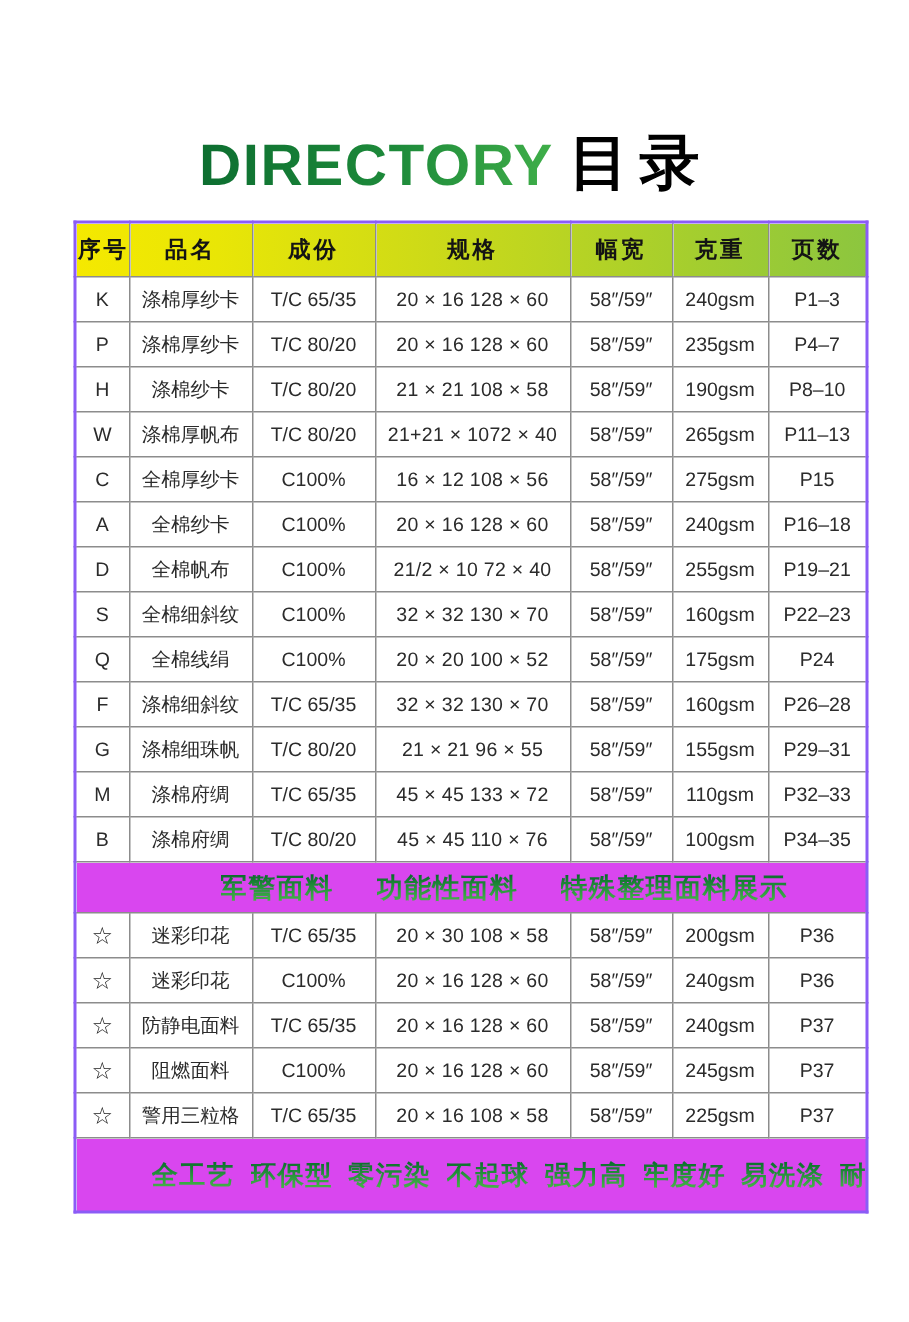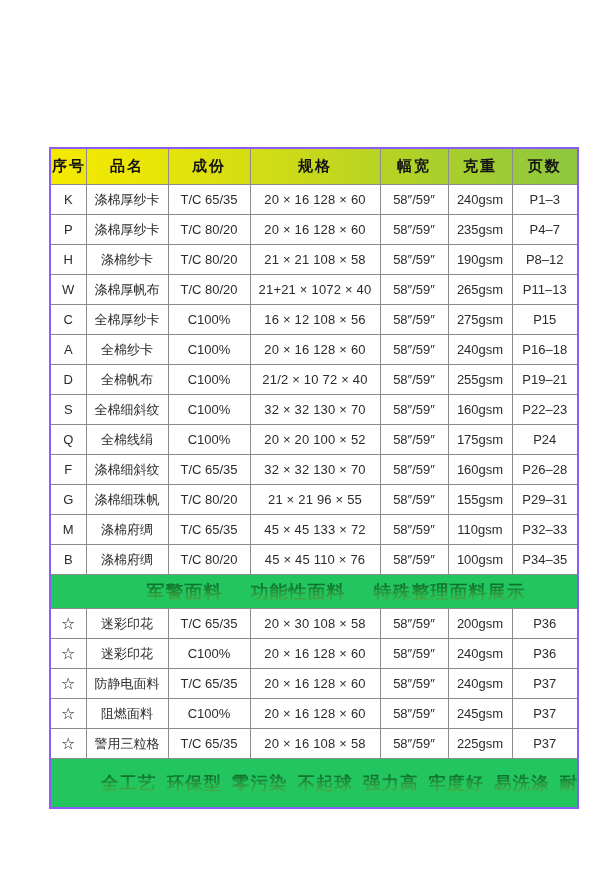--- a/index.html
+++ b/index.html
@@ -44,36 +44,39 @@
     height:35px;font-size:15px;font-weight:bold;color:#141414;
     letter-spacing:2px;
   }
   table.dir td{
     height:29px;font-size:13px;color:#2b2b2b;background:#ffffff;
   }
   td.c-no{font-size:14px;}
   td.c-no .star{font-size:16px;color:#1a1a1a;}
   td.c-spec{letter-spacing:.2px;}
   
-  tr.banner td{height:33px;background:#22c55e;padding-left:45px;}
+  tr.banner td{height:33px;background:#d946ef;padding-left:45px;}
   .banner-phrase{
     display:inline-block;
     font-weight:bold;font-size:18px;letter-spacing:1px;
     background:linear-gradient(180deg,#0a6e2c 15%,#2f9c40 60%,#4db84a 95%);
     -webkit-background-clip:text;background-clip:text;
     color:transparent;
   }
   tr.banner.mid .banner-phrase{margin:0 14px;}
   tr.banner.bottom .banner-phrase{margin:12px 5px;font-size:17.5px;}
 </style>
 </head>
 <body>
 
 <div class="page">
 
+  <div class="title">
+    <span class="en">DIRECTORY</span><span class="zh">目录</span>
+  </div>
 
   <table class="dir">
     <colgroup>
       <col style="width:36px">
         <col style="width:82px">
         <col style="width:82px">
       <col style="width:130px">
         <col style="width:68px">
         <col style="width:64px">
       <col style="width:66px">
@@ -108,21 +111,21 @@
           <td class="c-weight">235gsm</td>
           <td class="c-pages">P4–7</td>
         </tr>
         <tr>
           <td class="c-no">H</td>
           <td class="c-name">涤棉纱卡</td>
           <td class="c-comp">T/C 80/20</td>
           <td class="c-spec">21 × 21 108 × 58</td>
           <td class="c-width">58″/59″</td>
           <td class="c-weight">190gsm</td>
-          <td class="c-pages">P8–12</td>
+          <td class="c-pages">P8–10</td>
         </tr>
         <tr>
           <td class="c-no">W</td>
           <td class="c-name">涤棉厚帆布</td>
           <td class="c-comp">T/C 80/20</td>
           <td class="c-spec">21+21 × 1072 × 40</td>
           <td class="c-width">58″/59″</td>
           <td class="c-weight">265gsm</td>
           <td class="c-pages">P11–13</td>
         </tr>

